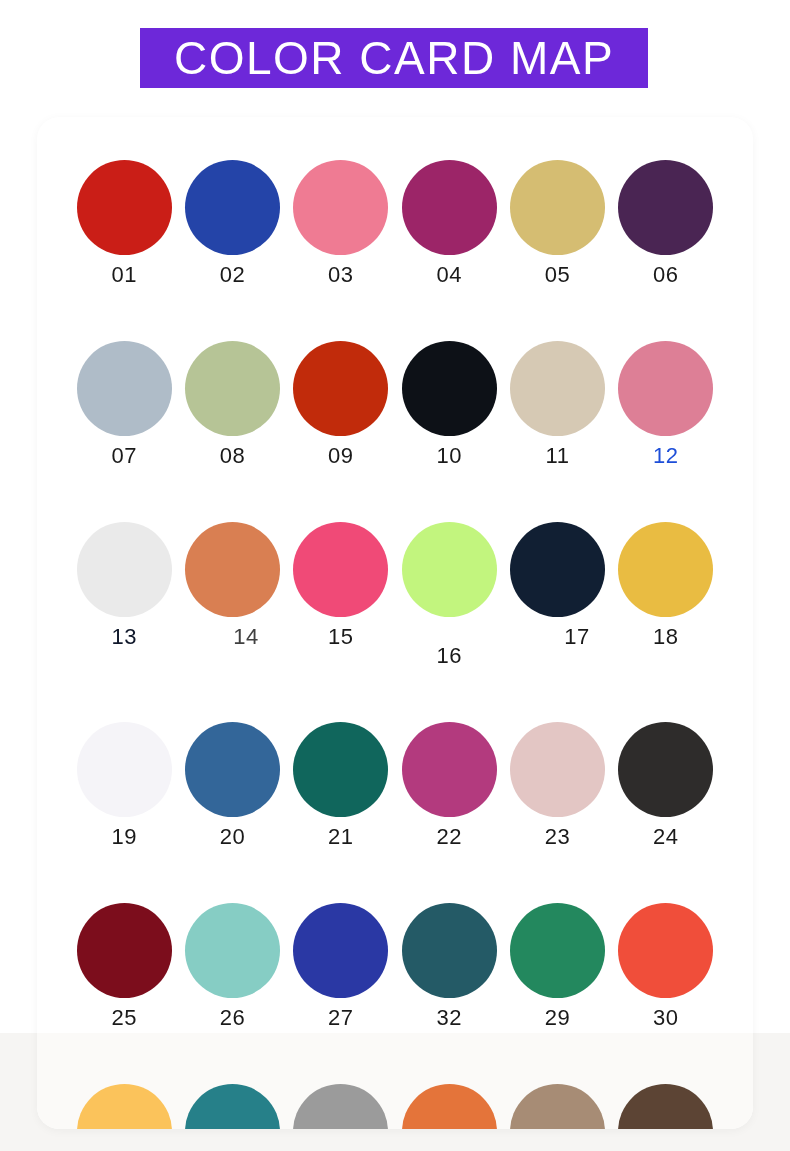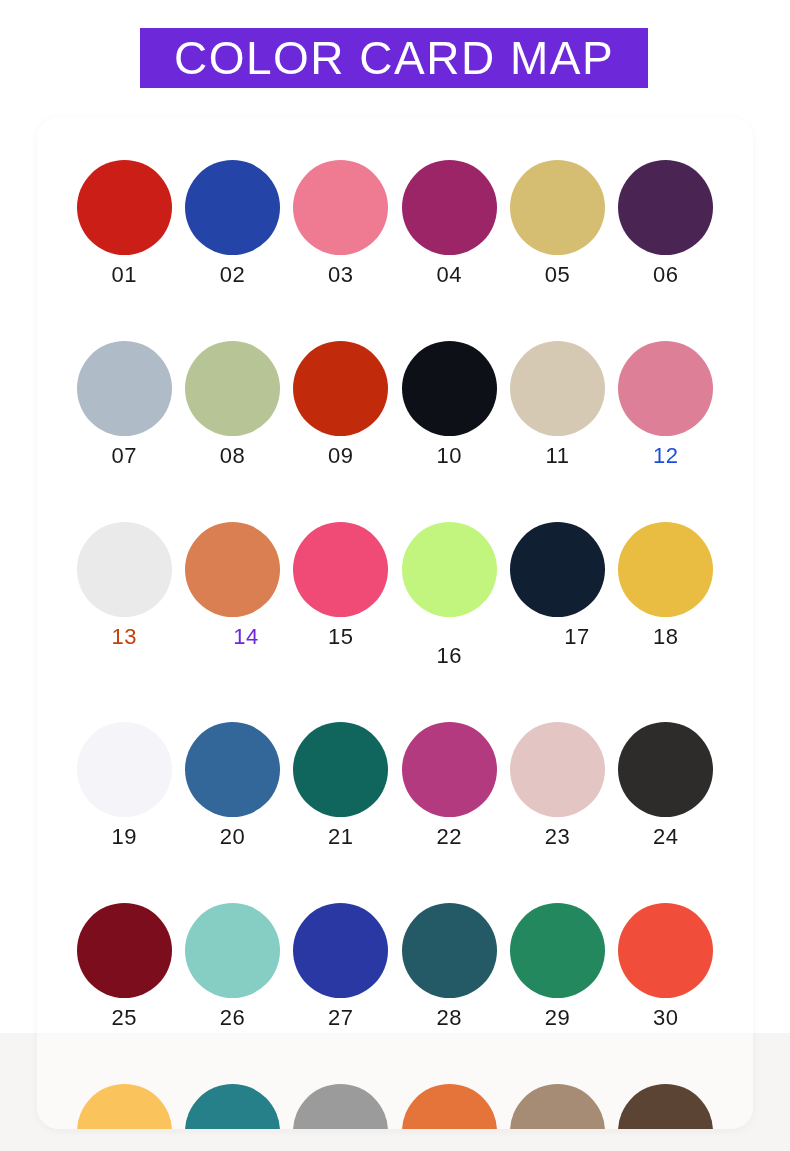--- a/index.html
+++ b/index.html
@@ -166,25 +166,25 @@
       <div class="swatch-cell">
         <span class="swatch-dot" style="background: rgb(214, 201, 180);"></span>
         <span class="swatch-label" style="color: rgb(26, 26, 26);">11</span>
       </div>
       <div class="swatch-cell">
         <span class="swatch-dot" style="background: rgb(221, 127, 150);"></span>
         <span class="swatch-label" style="color: #1d4ed8;">12</span>
       </div>
       <div class="swatch-cell">
         <span class="swatch-dot" style="background: rgb(234, 234, 234);"></span>
-        <span class="swatch-label" style="color: #c2410c;">13</span>
+        <span class="swatch-label" style="color: #0f172a;">13</span>
       </div>
       <div class="swatch-cell">
         <span class="swatch-dot" style="background: rgb(217, 127, 82);"></span>
-        <span class="swatch-label" style="color: #6d28d9; margin-left: 27px;">14</span>
+        <span class="swatch-label" style="color: #404040; margin-left: 27px;">14</span>
       </div>
       <div class="swatch-cell">
         <span class="swatch-dot" style="background: rgb(240, 74, 119);"></span>
         <span class="swatch-label" style="color: rgb(26, 26, 26);">15</span>
       </div>
       <div class="swatch-cell">
         <span class="swatch-dot" style="background: rgb(194, 245, 126);"></span>
         <span class="swatch-label" style="color: rgb(26, 26, 26); margin-top: 28px;">16</span>
       </div>
       <div class="swatch-cell">
@@ -226,21 +226,21 @@
       <div class="swatch-cell">
         <span class="swatch-dot" style="background: rgb(134, 205, 196);"></span>
         <span class="swatch-label" style="color: rgb(26, 26, 26);">26</span>
       </div>
       <div class="swatch-cell">
         <span class="swatch-dot" style="background: rgb(42, 56, 164);"></span>
         <span class="swatch-label" style="color: rgb(26, 26, 26);">27</span>
       </div>
       <div class="swatch-cell">
         <span class="swatch-dot" style="background: rgb(36, 90, 102);"></span>
-        <span class="swatch-label" style="color: rgb(26, 26, 26);">28</span>
+        <span class="swatch-label" style="color: rgb(26, 26, 26);">32</span>
       </div>
       <div class="swatch-cell">
         <span class="swatch-dot" style="background: rgb(35, 136, 94);"></span>
         <span class="swatch-label" style="color: rgb(26, 26, 26);">29</span>
       </div>
       <div class="swatch-cell">
         <span class="swatch-dot" style="background: rgb(240, 78, 58);"></span>
         <span class="swatch-label" style="color: rgb(26, 26, 26);">30</span>
       </div>
       <div class="swatch-cell">

